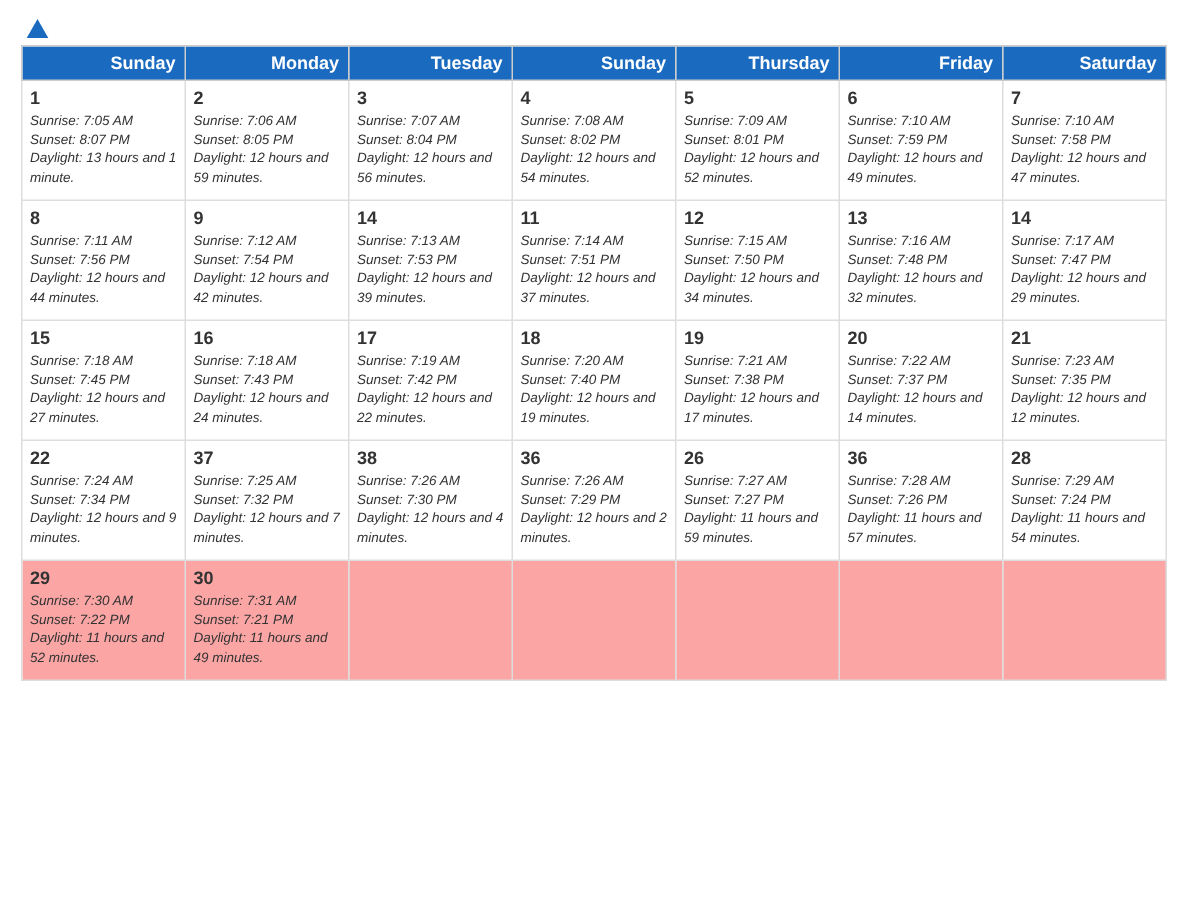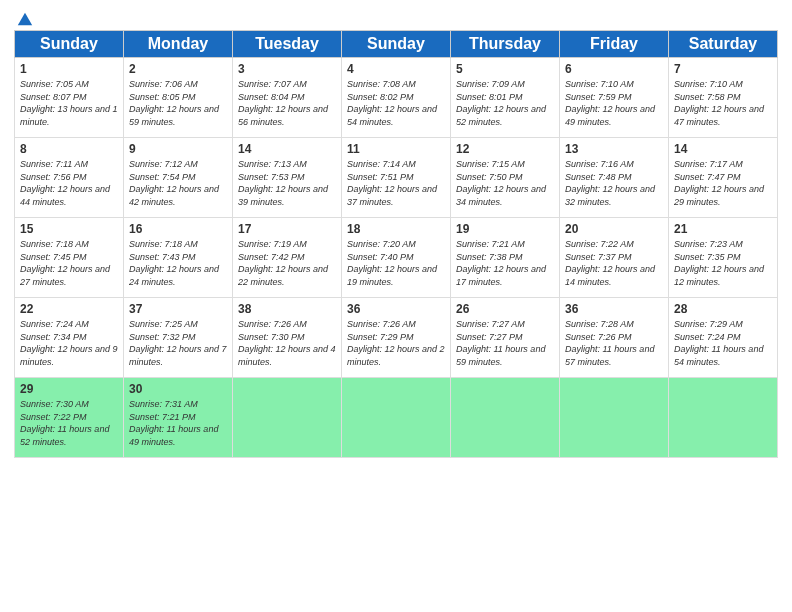--- a/index.html
+++ b/index.html
@@ -53,40 +53,40 @@
       color: #555;
     }
     .calendar {
       width: 100%;
       border-collapse: collapse;
       table-layout: fixed;
     }
     .calendar th {
       background: #1a6bbf;
       color: #fff;
-      text-align: center;
+      text-align: right;
       padding: 4px 6px;
-      font-size: 16px;
+      font-size: 12px;
       font-weight: bold;
       border: 1px solid #ccc;
     }
     .calendar td {
       vertical-align: top;
       padding: 4px 5px;
       border: 1px solid #ddd;
       font-size: 9.5px;
       color: #333;
       background: #fff;
       height: 80px;
     }
     .calendar td.empty {
       background: #f5f5f5;
     }
     .calendar tr:last-child td {
-      background: #86efac;
+      background: #fca5a5;
       margin-left: 32px;
     }
     .day-num {
       font-size: 12px;
       font-weight: bold;
       display: block;
       margin-bottom: 2px;
     }
     .day-info {
       font-size: 9px;

